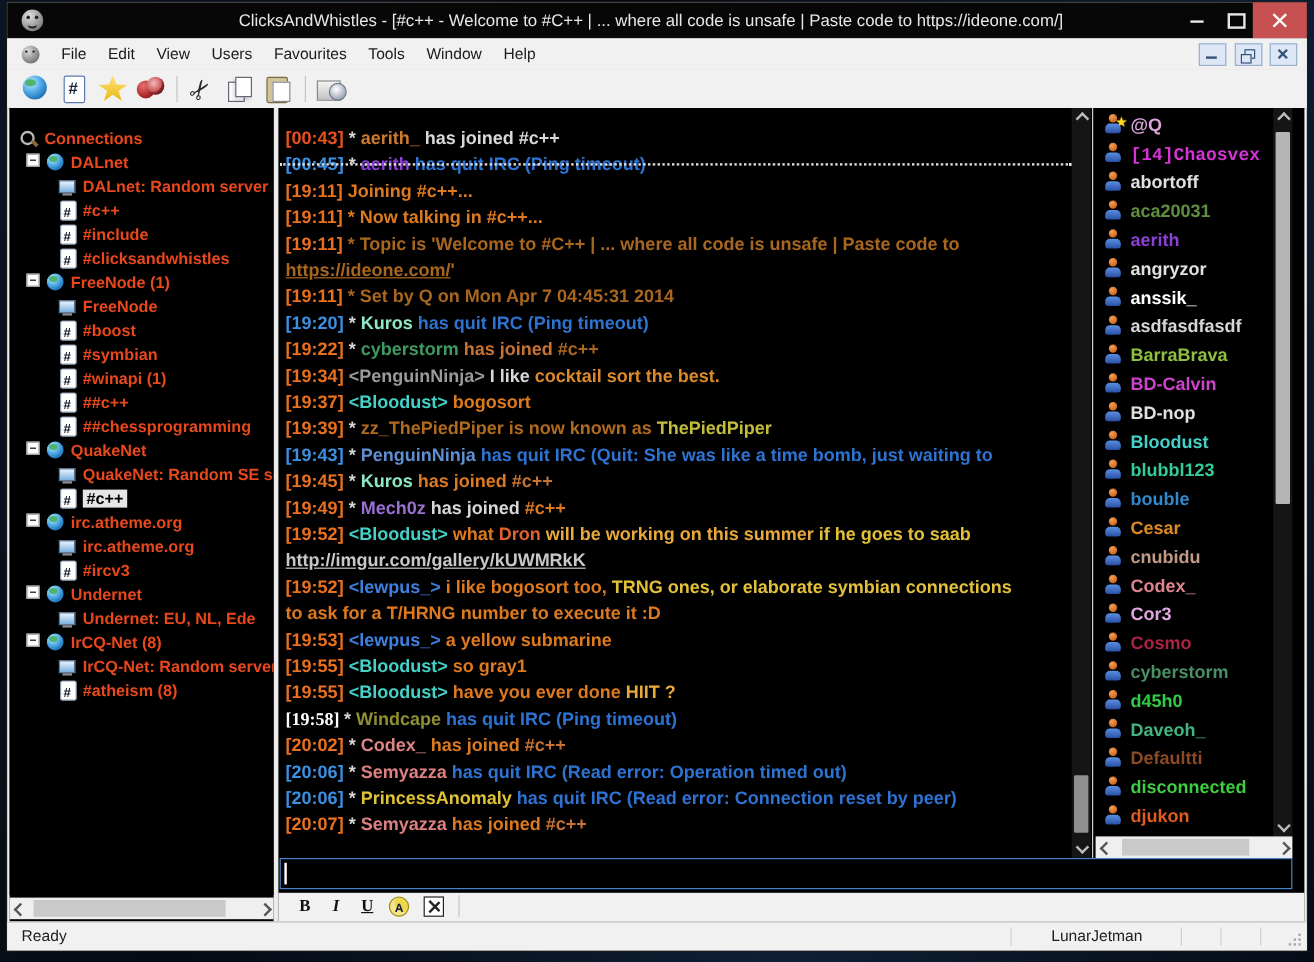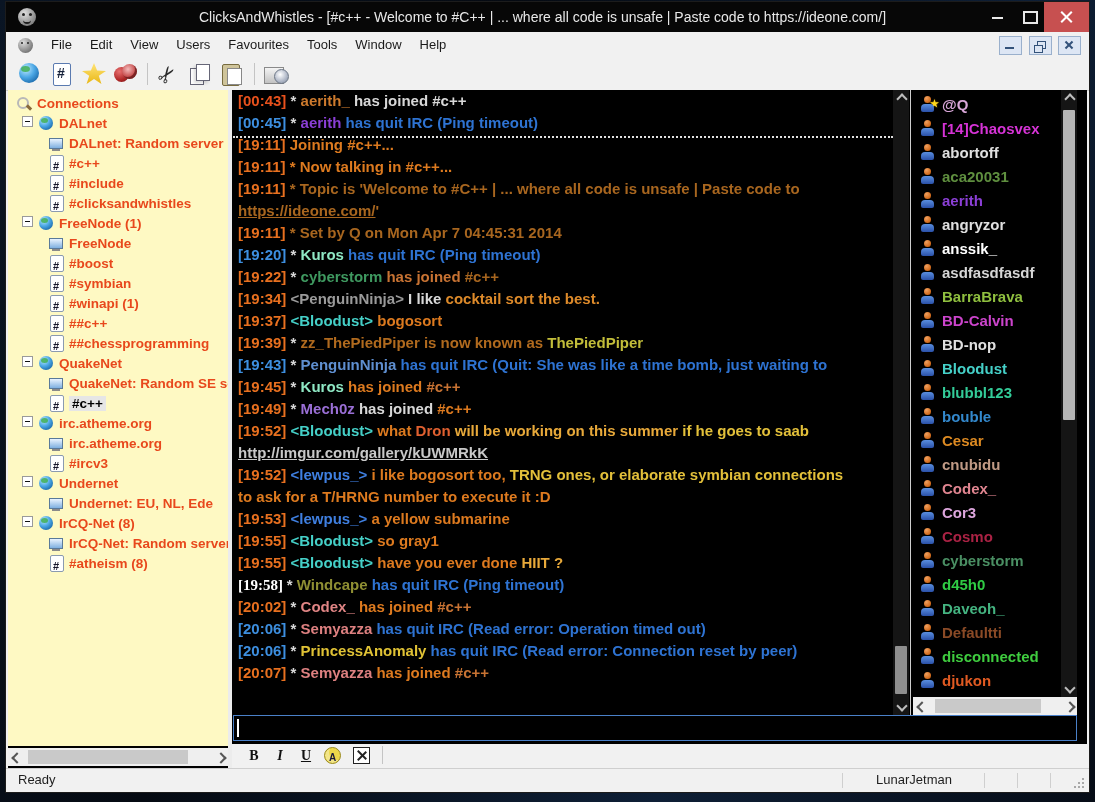--- a/index.html
+++ b/index.html
@@ -64,21 +64,21 @@
   .paste-icon:after{content:"";position:absolute;left:8px;top:7px;width:13px;height:15px;background:#fff;border:1px solid #888;}
   .options-icon:before{content:"";position:absolute;left:2px;top:6px;width:18px;height:15px;background:linear-gradient(#f4f4f4,#c2c2c2);border:1px solid #8a8a8a;}
   .options-icon:after{content:"";position:absolute;left:12px;top:8px;width:13px;height:13px;border-radius:50%;
     background:radial-gradient(circle at 40% 35%,#ffffff,#aeb6c6 60%,#7d8796);border:1px solid #6d7786;}
 
   
   .main-bg{position:absolute;left:2px;top:88px;width:1079px;height:678px;background:#000;}
   .splitter{position:absolute;left:222px;top:88px;width:4px;height:678px;background:#ececec;}
 
   
-  .tree-panel{position:absolute;left:2px;top:88px;width:220px;height:656px;background:#fef9c3;overflow:hidden;padding-top:4px;box-sizing:border-box;}
+  .tree-panel{position:absolute;left:2px;top:88px;width:220px;height:656px;background:#000000;overflow:hidden;padding-top:16px;box-sizing:border-box;}
   .tree-row{height:20px;line-height:20px;white-space:nowrap;overflow:hidden;font-size:13.5px;font-weight:bold;color:#e8481c;}
   .tree-row.lvl0{padding-left:8px;} .tree-row.lvl1{padding-left:14px;} .tree-row.lvl2{padding-left:40px;}
   .expander{display:inline-block;position:relative;width:9px;height:9px;background:#fff;border:1px solid #9a9a9a;margin-right:5px;vertical-align:1px;}
   .expander:before{content:"";position:absolute;left:2px;top:4px;width:5px;height:1px;background:#111;}
   .t-ico{display:inline-block;position:relative;width:16px;height:16px;margin-right:5px;vertical-align:-3px;}
   .t-ico.root:before{content:"";position:absolute;left:1px;top:2px;width:8px;height:8px;border:2px solid #b8b8b8;border-radius:50%;}
   .t-ico.root:after{content:"";position:absolute;left:10px;top:11px;width:6px;height:3px;background:#8a6a3a;transform:rotate(45deg);}
   .t-ico.server:before{content:"";position:absolute;left:1px;top:1px;width:14px;height:14px;border-radius:50%;
     background:radial-gradient(circle at 35% 30%,#bfeaff,#4aa6e4 45%,#1f6fb0 78%,#15518a);}
   .t-ico.server:after{content:"";position:absolute;left:3px;top:3px;width:7px;height:5px;border-radius:50%;background:#3fae54;opacity:.85;}
@@ -86,21 +86,21 @@
   .t-ico.connection:after{content:"";position:absolute;left:4px;top:14px;width:8px;height:2px;background:#8a8a8a;}
   .t-ico.channel:before{content:"";position:absolute;left:2px;top:0;width:12px;height:15px;background:#fff;border:1px solid #8a9ab0;border-radius:2px;}
   .t-ico.channel:after{content:"#";position:absolute;left:5px;top:1px;font-size:11px;font-weight:bold;color:#141428;}
   .tree-label.selected{background:#e6e6e6;color:#000;padding:0 3px;}
 
   
   .tree-hscroll{position:absolute;left:2px;top:746px;width:220px;height:18px;background:#efefef;}
   .tree-hscroll .thumb{position:absolute;left:20px;top:2px;width:160px;height:14px;background:#c9c9c9;}
 
   
-  .chat-panel{position:absolute;left:227px;top:88px;width:660px;height:625px;background:#000;overflow:hidden;padding:0 0 0 5px;box-sizing:border-box;}
+  .chat-panel{position:absolute;left:227px;top:88px;width:660px;height:625px;background:#000;overflow:hidden;padding:15px 0 0 5px;box-sizing:border-box;}
   .chat-line{height:22px;line-height:22px;font-size:15px;font-weight:bold;white-space:nowrap;overflow:hidden;}
   .seg{white-space:pre;} .seg.link{text-decoration:underline;}
   .unread-sep{position:absolute;left:227px;top:134px;width:660px;height:0;border-top:2px dotted #e0e0e0;}
 
   
   .vscroll{position:absolute;width:16px;background:#151515;}
   .vscroll .thumb{position:absolute;left:2px;width:12px;background:#8f8f8f;border-radius:1px;}
   .sb-arrow{position:absolute;left:0;width:16px;height:16px;}
   .chev{position:absolute;left:5px;top:5px;width:6px;height:6px;border-left:2px solid #bdbdbd;border-bottom:2px solid #bdbdbd;}
   .chev.up{transform:rotate(135deg);} .chev.down{transform:rotate(-45deg);top:3px;}
@@ -278,21 +278,21 @@
       <span class="thumb"></span>
       <span class="sb-arrow bottom">
           <i class="chev down"></i>
         </span>
     </div>
 
     <div class="panel-divider"></div>
 
     <div class="userlist" id="userlist">
         <div class="ul-row"><span class="u-ico op"><span class="star">★</span></span><span class="u-name" style="color: rgb(217, 166, 217);">@Q</span></div>
-        <div class="ul-row"><span class="u-ico"></span><span class="u-name" style="color: rgb(214, 51, 214);">[14]Chaosvex</span></div>
+        <div class="ul-row"><span class="u-ico"></span><span class="u-name" style="color: rgb(214, 51, 214); font-family: Liberation Mono, monospace;">[14]Chaosvex</span></div>
         <div class="ul-row"><span class="u-ico"></span><span class="u-name" style="color: rgb(224, 224, 224);">abortoff</span></div>
         <div class="ul-row"><span class="u-ico"></span><span class="u-name" style="color: rgb(95, 143, 63);">aca20031</span></div>
         <div class="ul-row"><span class="u-ico"></span><span class="u-name" style="color: rgb(139, 63, 214);">aerith</span></div>
         <div class="ul-row"><span class="u-ico"></span><span class="u-name" style="color: rgb(224, 224, 224);">angryzor</span></div>
         <div class="ul-row"><span class="u-ico"></span><span class="u-name" style="color: #ffffff; text-align: right;">anssik_</span></div>
         <div class="ul-row"><span class="u-ico"></span><span class="u-name" style="color: rgb(214, 214, 214);">asdfasdfasdf</span></div>
         <div class="ul-row"><span class="u-ico"></span><span class="u-name" style="color: rgb(143, 191, 63);">BarraBrava</span></div>
         <div class="ul-row"><span class="u-ico"></span><span class="u-name" style="color: rgb(204, 68, 204);">BD-Calvin</span></div>
         <div class="ul-row"><span class="u-ico"></span><span class="u-name" style="color: rgb(224, 224, 224);">BD-nop</span></div>
         <div class="ul-row"><span class="u-ico"></span><span class="u-name" style="color: rgb(69, 208, 200);">Bloodust</span></div>

